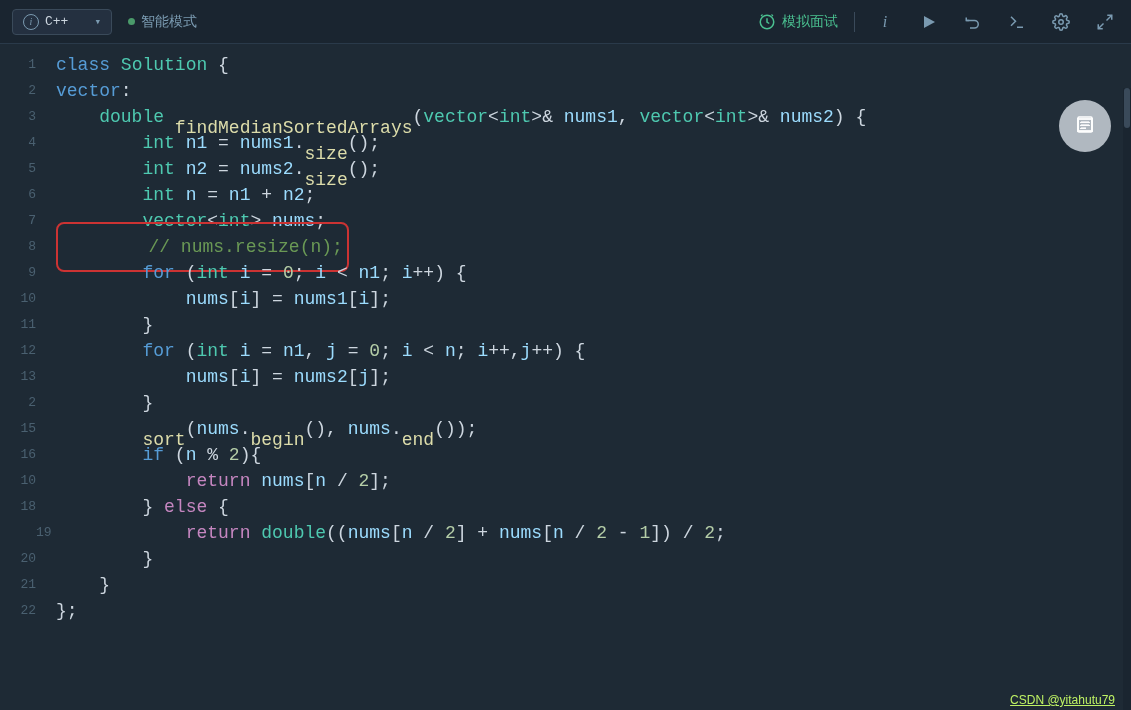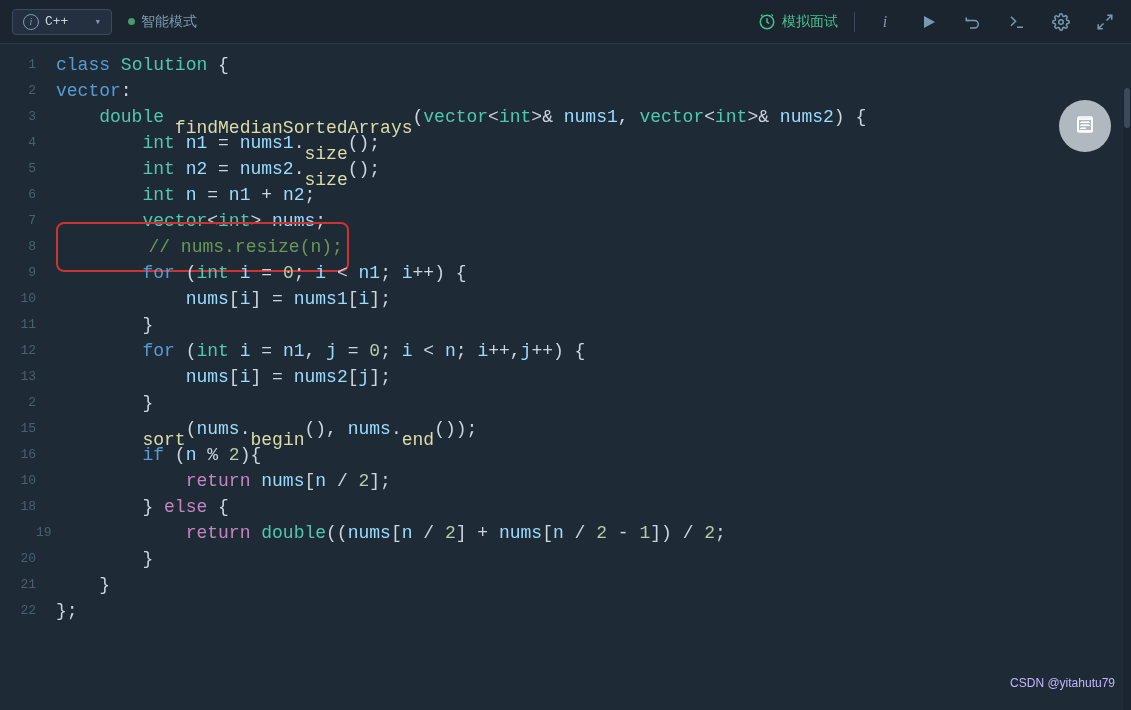--- a/index.html
+++ b/index.html
@@ -202,25 +202,26 @@
 
     .floating-btn svg {
       width: 24px;
       height: 24px;
       fill: #fff;
     }
 
     
     .watermark {
       position: absolute;
-      bottom: 20px;
+      bottom: 3px;
       right: 16px;
-      color: #c4b5fd;
+      color: #bef264;
       font-size: 12px;
       font-family: Arial, sans-serif;
+      text-decoration: underline;
     }
 
     
     .clock-svg {
       width: 18px;
       height: 18px;
     }
   </style>
 </head>
 <body>

